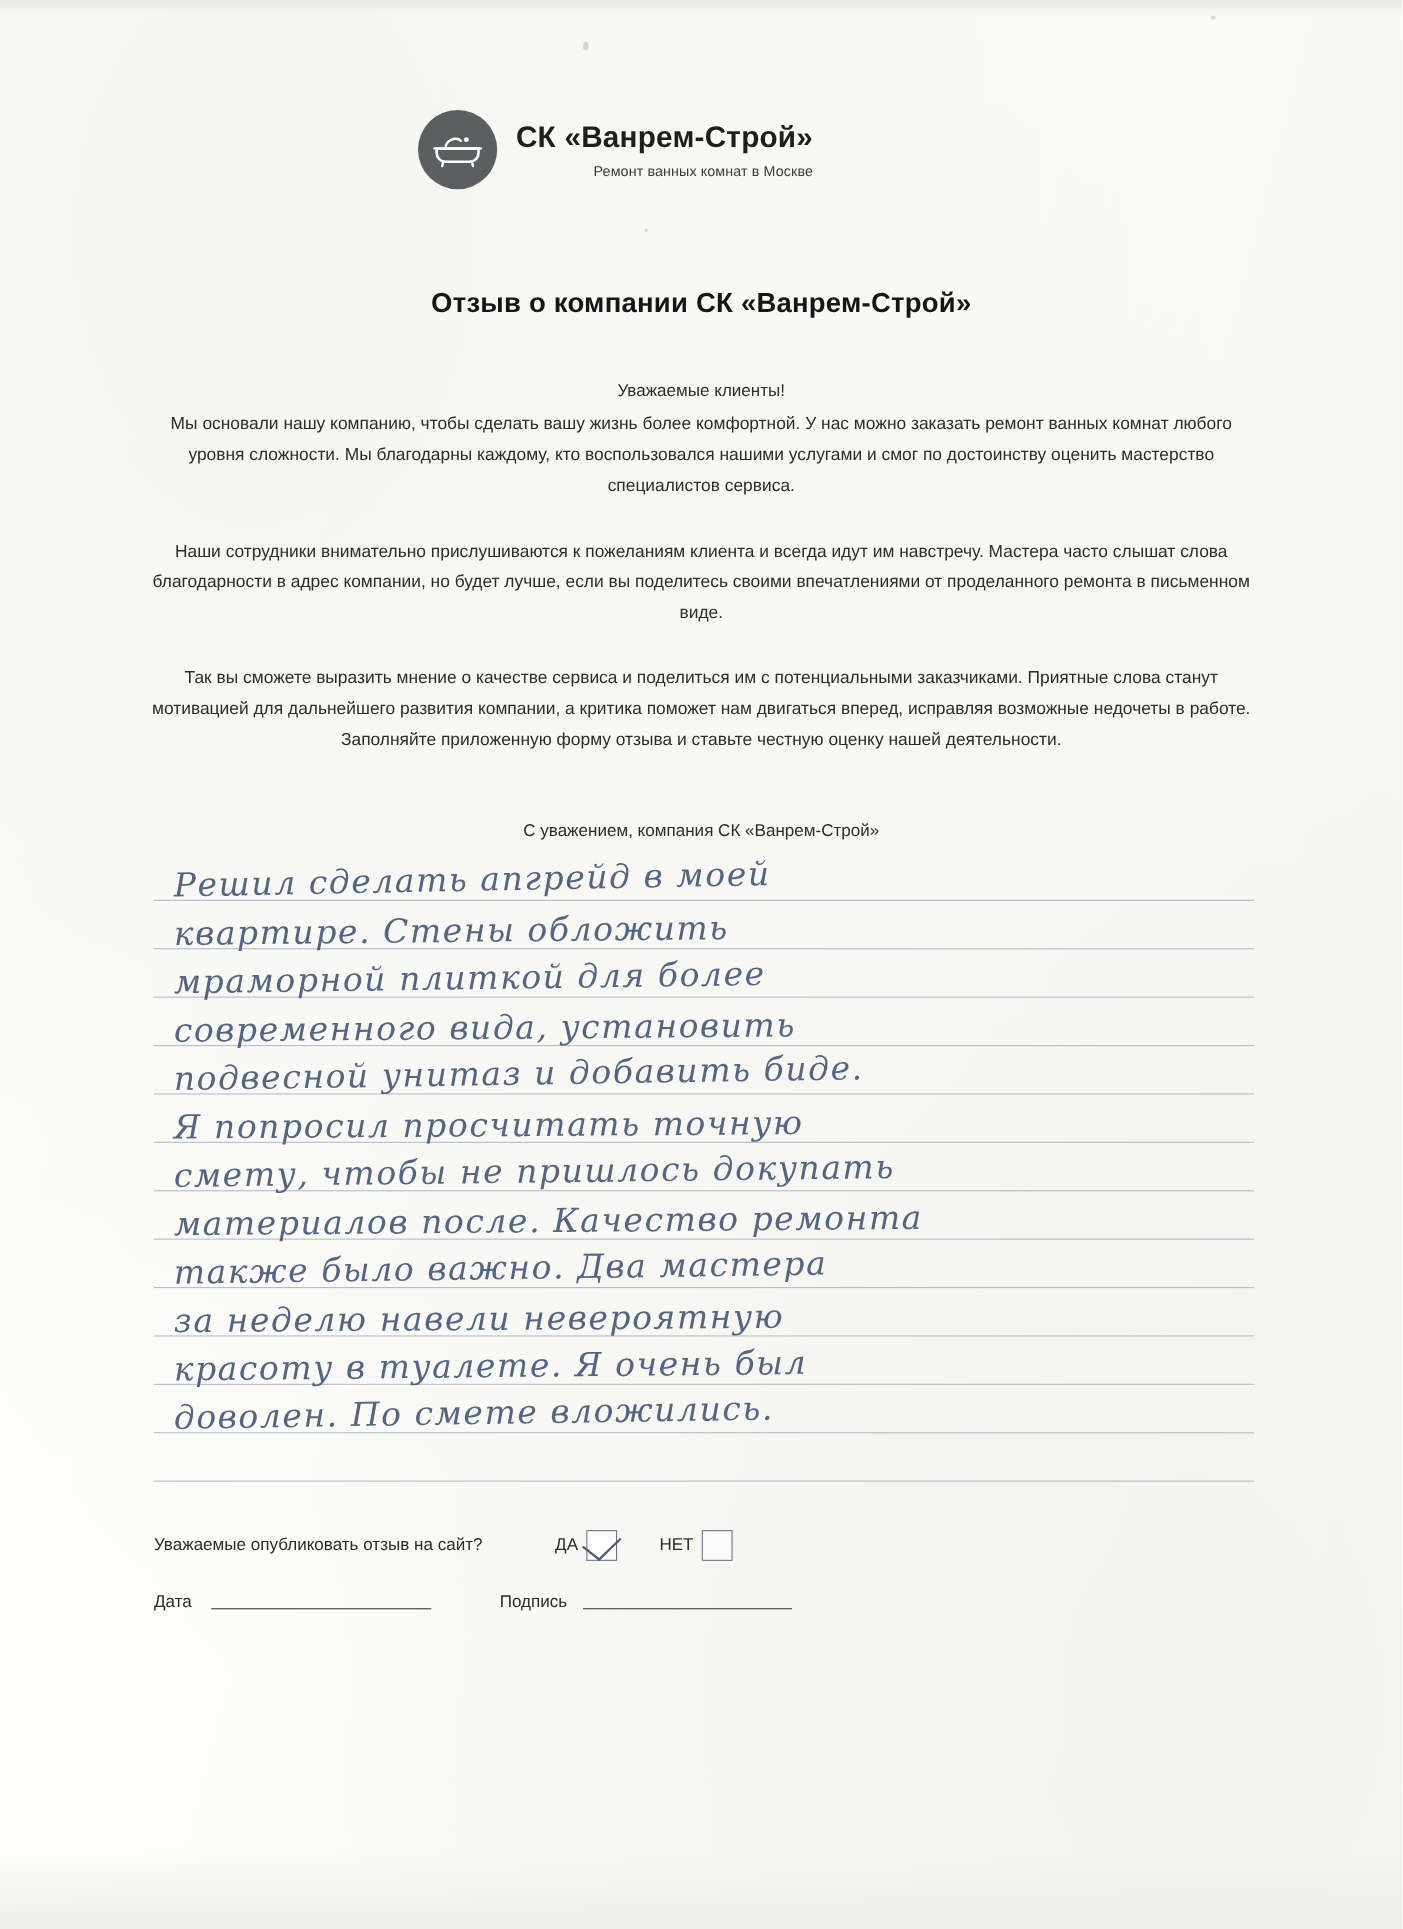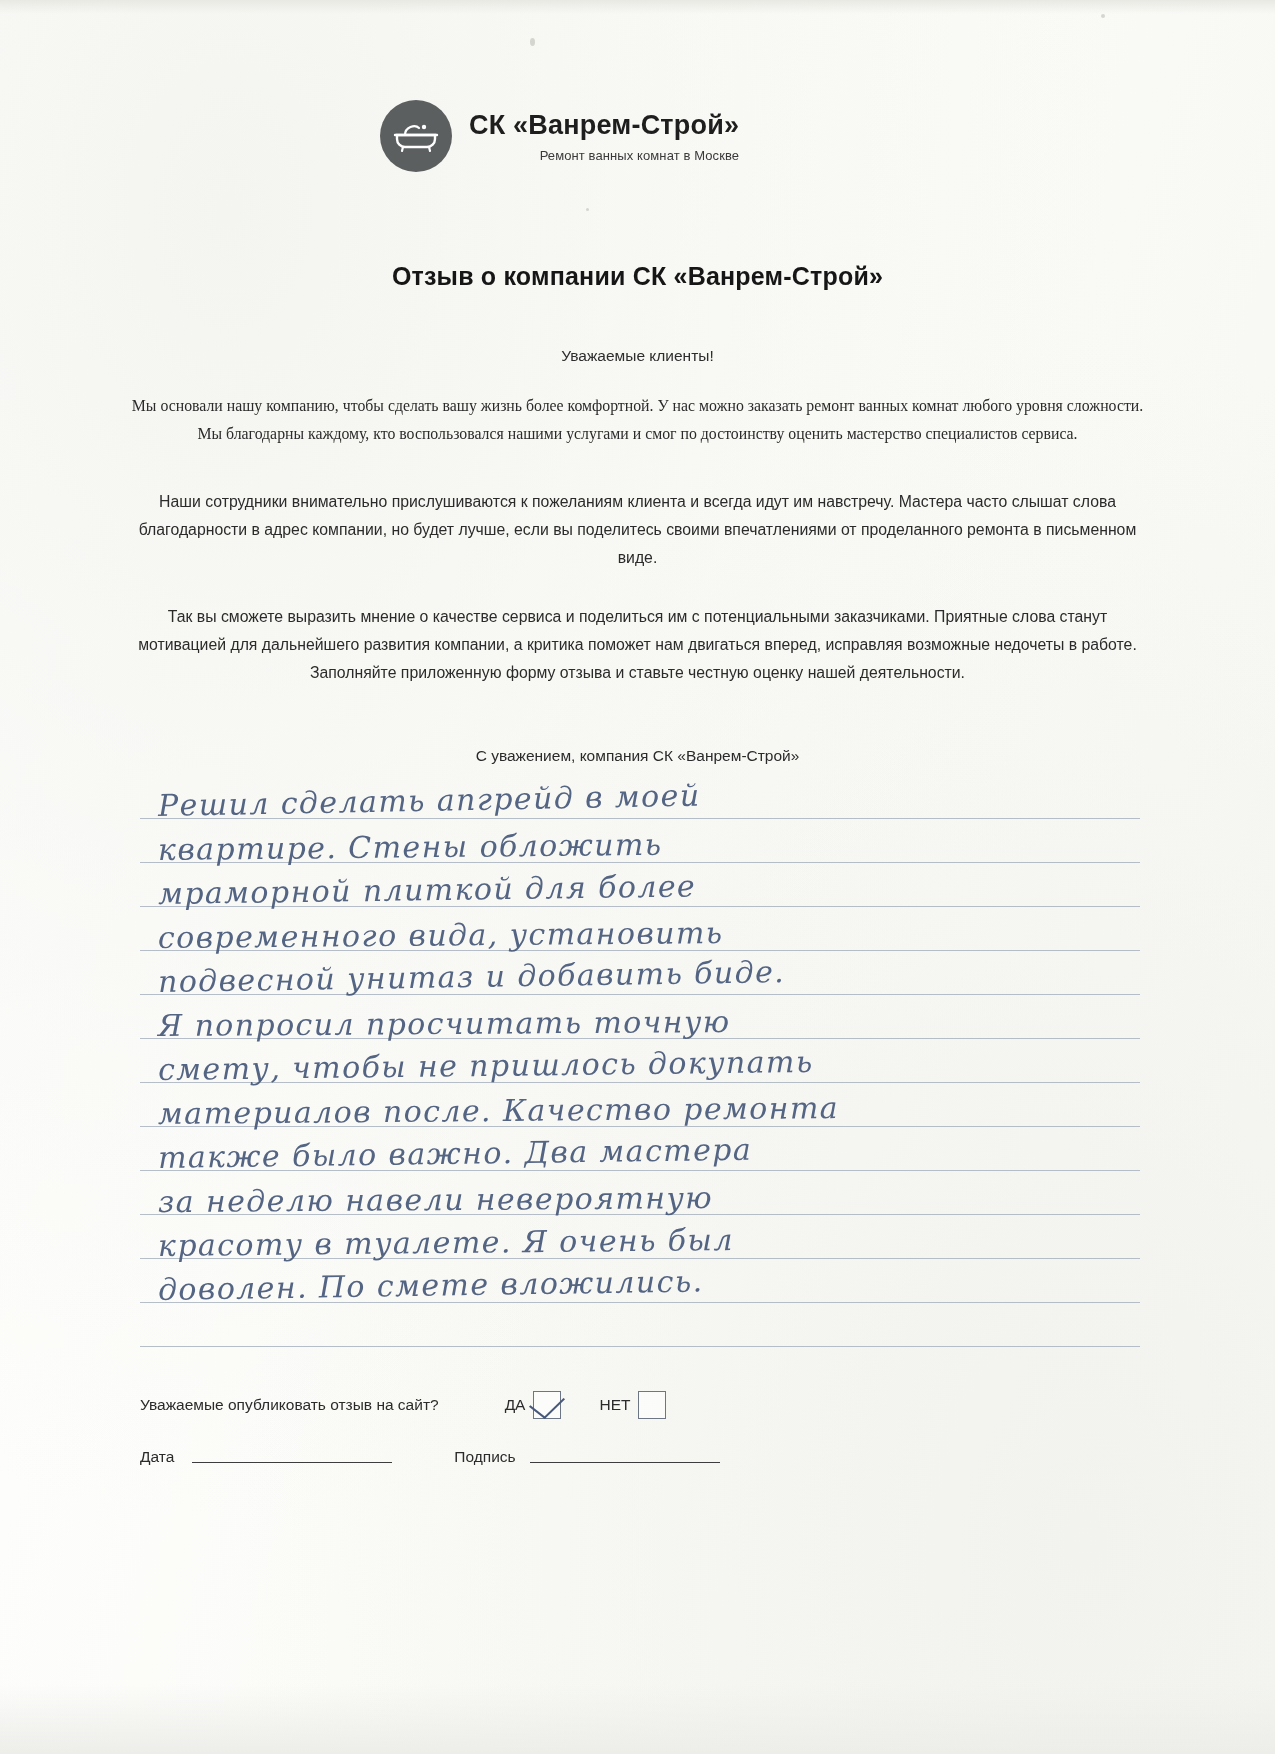--- a/index.html
+++ b/index.html
@@ -108,21 +108,21 @@
 
   .body-text {
     position: absolute;
     left: 130px;
     width: 1015px;
     text-align: center;
     font-size: 15.8px;
     line-height: 1.78;
     color: #2b2b2b;
   }
-  #para-1 { top: 392px; font-family: Liberation Serif, serif; }
+  #para-1 { top: 372px; }
   #para-2 { top: 488px; }
   #para-3 { top: 603px; }
   .closing {
     position: absolute;
     left: 0; right: 0;
     top: 747px;
     text-align: center;
     font-size: 15.5px;
     color: #2b2b2b;
   }

